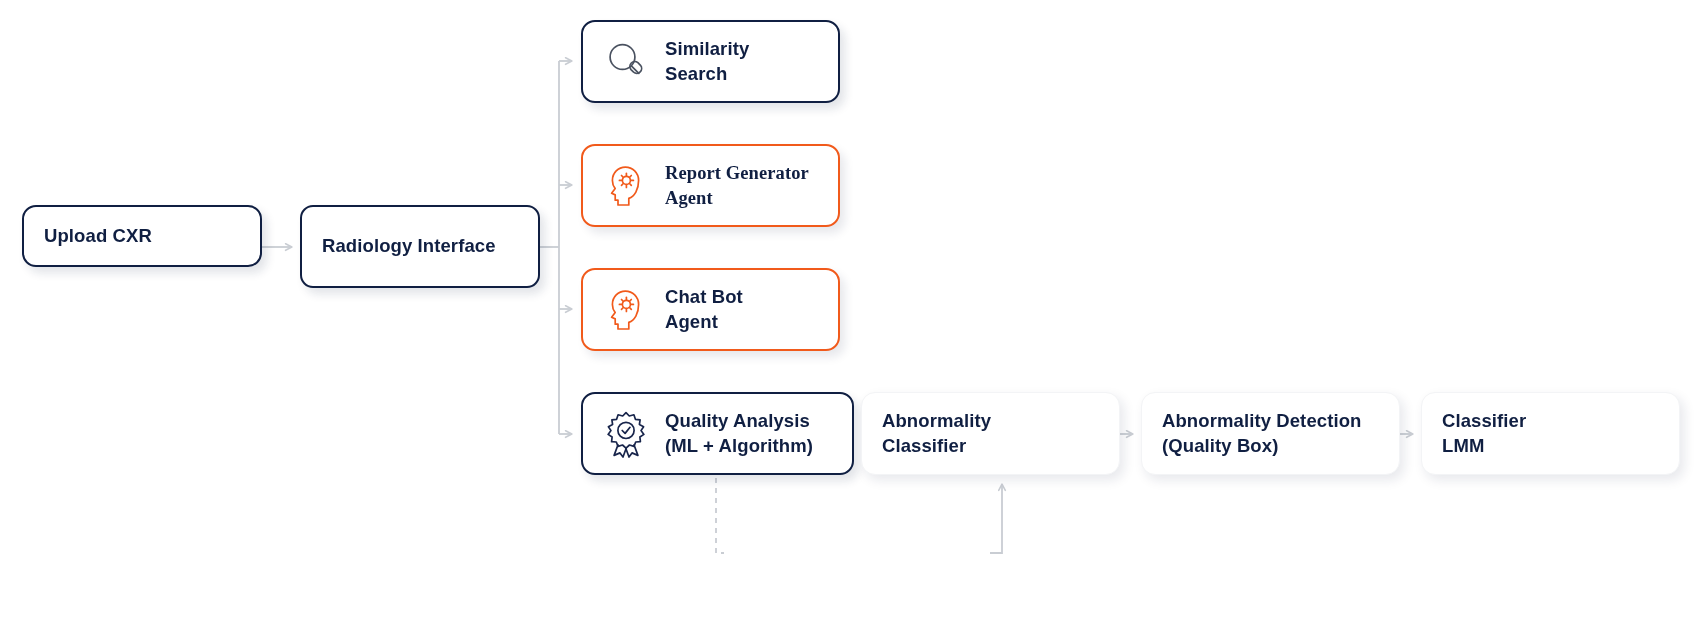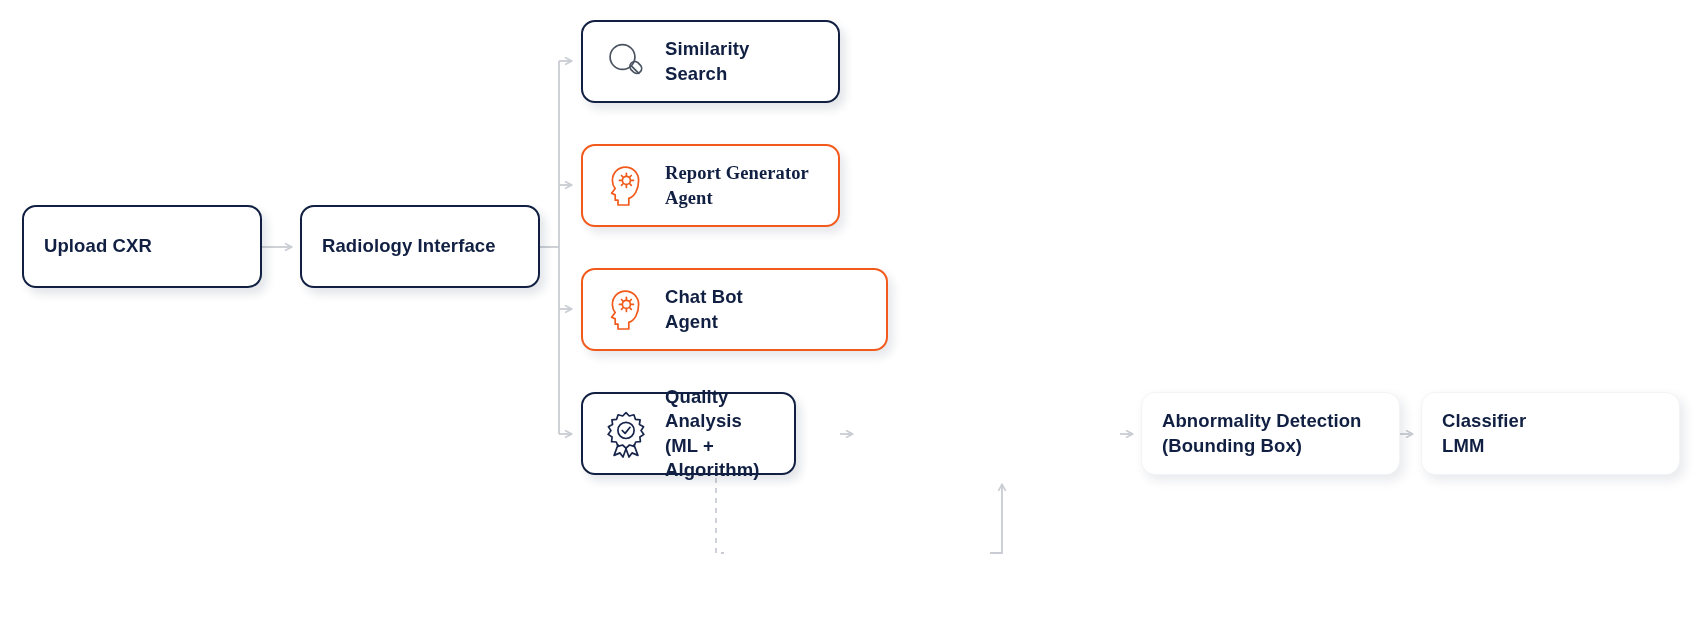--- a/index.html
+++ b/index.html
@@ -92,25 +92,25 @@
       <path d="M840,434 L853,434" marker-end="url(#ah)"></path>
       <path d="M1120,434 L1133,434" marker-end="url(#ah)"></path>
       <path d="M1400,434 L1413,434" marker-end="url(#ah)"></path>
 
       <path d="M716,478 L716,553 L724,553" stroke-dasharray="5 5"></path>
 
       <path d="M990,553 L1002,553 L1002,484" marker-end="url(#ah)"></path>
     </g>
   </svg>
 
-  <div class="node navy" style="left:22px; top:205px; width:240px; height:83px;">
+  <div class="node navy" style="left:22px; top:205px; width:240px; height:62px;">
     <div class="node-label">Upload CXR</div>
   </div>
 
-  <div class="node navy" style="left:300px; top:205px; width:240px; height:83px;">
+  <div class="node navy" style="left:300px; top:205px; width:240px; height:83px;border-radius:13px;">
     <div class="node-label">Radiology Interface</div>
   </div>
 
   <div class="node navy" style="left:581px; top:20px; width:259px; height:83px;">
     <span class="node-icon">
       <svg width="42" height="42" viewBox="0 0 42 42">
         <circle cx="17.5" cy="16" r="12.4" fill="none" stroke="#4a5260" stroke-width="1.7"></circle>
         <path d="M26.6,25.1 L33.8,32.3" fill="none" stroke="#4a5260" stroke-width="1.7" stroke-linecap="round"></path>
         <path d="M26.0,28.6 a4.9,4.9 0 0 1 6.9,-6.9 l2.6,2.6 a4.9,4.9 0 0 1 -6.9,6.9 Z" fill="none" stroke="#4a5260" stroke-width="1.7" stroke-linejoin="round"></path>
       </svg>
@@ -136,21 +136,21 @@
           <path d="M24.5,19.5 L26.3,21.3"></path>
           <path d="M26.3,11.5 L24.5,13.3"></path>
           <path d="M18.3,19.5 L16.5,21.3"></path>
         </g>
       </svg>
     </span>
     <div class="node-label">Report Generator
 Agent</div>
   </div>
 
-  <div class="node orange" style="left:581px; top:268px; width:307px; height:83px;">
+  <div class="node orange" style="left:581px; top:268px; width:259px; height:83px;">
     <span class="node-icon">
       <svg width="42" height="44" viewBox="0 0 42 44">
         <path d="M33.6,16.6 C33.6,8.8 27.6,3.2 20.4,3.2 C13.2,3.2 7.4,8.8 7.4,16.4
                  C7.4,20.0 8.6,22.6 10.2,24.6 L6.6,29.3 L10.2,30.9 L10.2,36.2
                  L13.0,36.2 L13.0,41.0 L23.8,41.0 L23.8,34.4
                  C29.6,32.3 33.6,25.6 33.6,16.6 Z" fill="none" stroke="#f15a1b" stroke-width="1.7" stroke-linejoin="round" stroke-linecap="round"></path>
         <circle cx="21.4" cy="16.4" r="4.0" fill="none" stroke="#f15a1b" stroke-width="1.7"></circle>
         <g fill="none" stroke="#f15a1b" stroke-width="1.7" stroke-linecap="round">
           <path d="M21.4,9.4 L21.4,12.0"></path>
           <path d="M21.4,20.8 L21.4,23.4"></path>
@@ -160,43 +160,47 @@
           <path d="M24.5,19.5 L26.3,21.3"></path>
           <path d="M26.3,11.5 L24.5,13.3"></path>
           <path d="M18.3,19.5 L16.5,21.3"></path>
         </g>
       </svg>
     </span>
     <div class="node-label">Chat Bot
 Agent</div>
   </div>
 
-  <div class="node navy" style="left:581px; top:392px; width:215px; height:83px;">
+  <div class="node navy" style="left:581px; top:392px; width:273px; height:83px;">
     <span class="node-icon">
       <svg width="46" height="48" viewBox="0 0 46 48">
         <path d="M23,2.6 L26.3,6.0 L30.9,4.8 L32.4,9.3 L37.1,9.8 L36.4,14.5
                  L40.6,16.7 L38.0,20.6 L40.9,24.4 L36.9,27.0 L37.4,31.7
                  L32.7,32.0 L31.0,36.4 L26.5,35.0 L23,38.2 L19.5,35.0
                  L15.0,36.4 L13.3,32.0 L8.6,31.7 L9.1,27.0 L5.1,24.4
                  L8.0,20.6 L5.4,16.7 L9.6,14.5 L8.9,9.8 L13.6,9.3
                  L15.1,4.8 L19.7,6.0 Z" fill="none" stroke="#18254b" stroke-width="1.7" stroke-linejoin="round"></path>
         <circle cx="23" cy="20.4" r="8.1" fill="none" stroke="#18254b" stroke-width="1.7"></circle>
         <path d="M19.2,20.5 L22.1,23.4 L27.0,17.3" fill="none" stroke="#18254b" stroke-width="1.7" stroke-linecap="round" stroke-linejoin="round"></path>
         <path d="M15.2,34.2 L11.1,45.4 L17.0,42.9 L20.0,47.0 L23.3,38.0" fill="none" stroke="#18254b" stroke-width="1.7" stroke-linejoin="round"></path>
         <path d="M30.8,34.2 L34.9,45.4 L29.0,42.9 L26.0,47.0 L22.7,38.0" fill="none" stroke="#18254b" stroke-width="1.7" stroke-linejoin="round"></path>
       </svg>
     </span>
     <div class="node-label">Quality Analysis
 (ML + Algorithm)</div>
   </div>
 
+  <div class="node plain" style="left:861px; top:392px; width:259px; height:83px;">
+    <div class="node-label">Abnormality
+Classifier</div>
+  </div>
 
   <div class="node plain" style="left:1141px; top:392px; width:259px; height:83px;">
     <div class="node-label">Abnormality Detection
-(Bounding Box)</div>
+(Quality Box)</div>
   </div>
 
   <div class="node plain" style="left:1421px; top:392px; width:259px; height:83px;">
     <div class="node-label">Classifier
 LMM</div>
   </div>
 
 
 </div>
 

